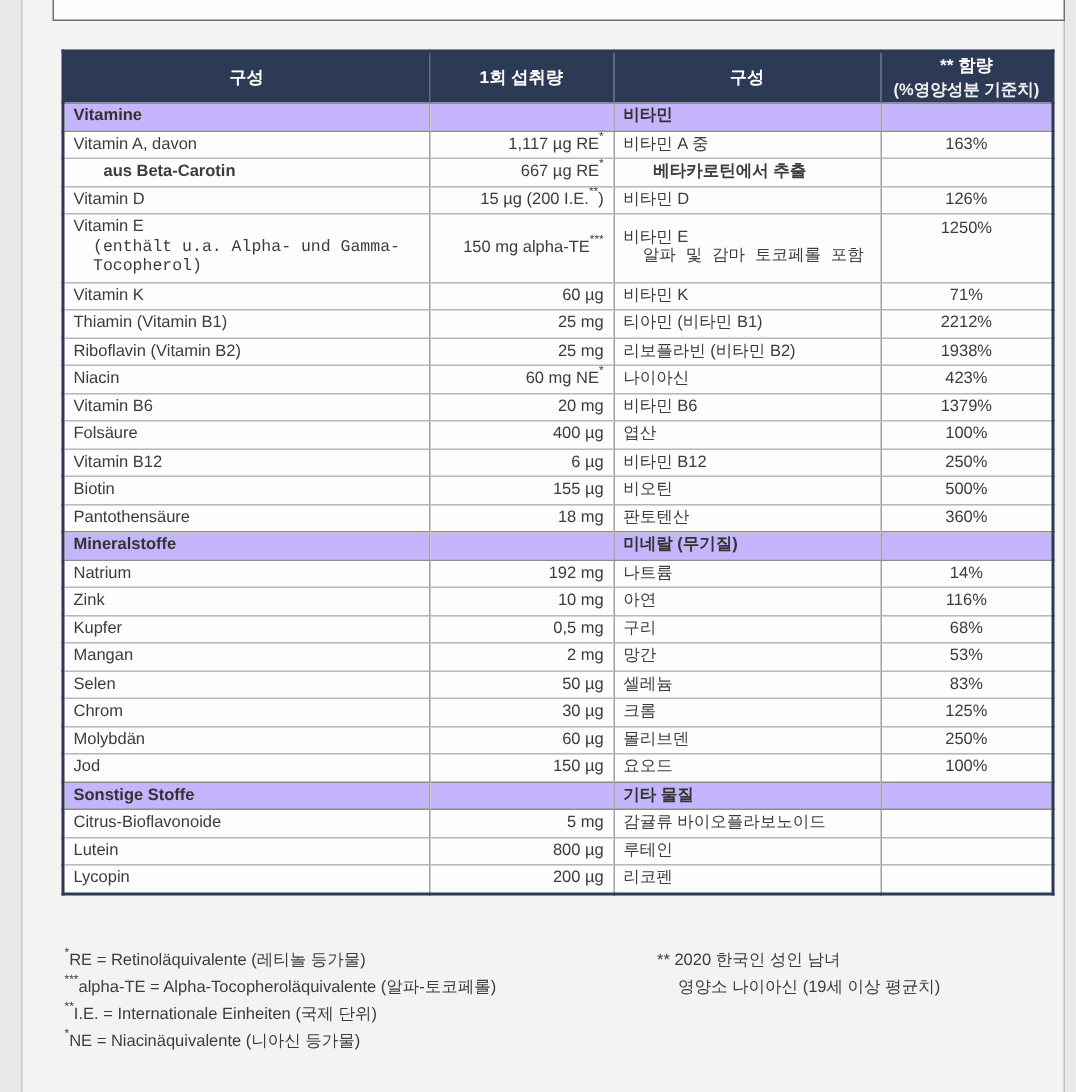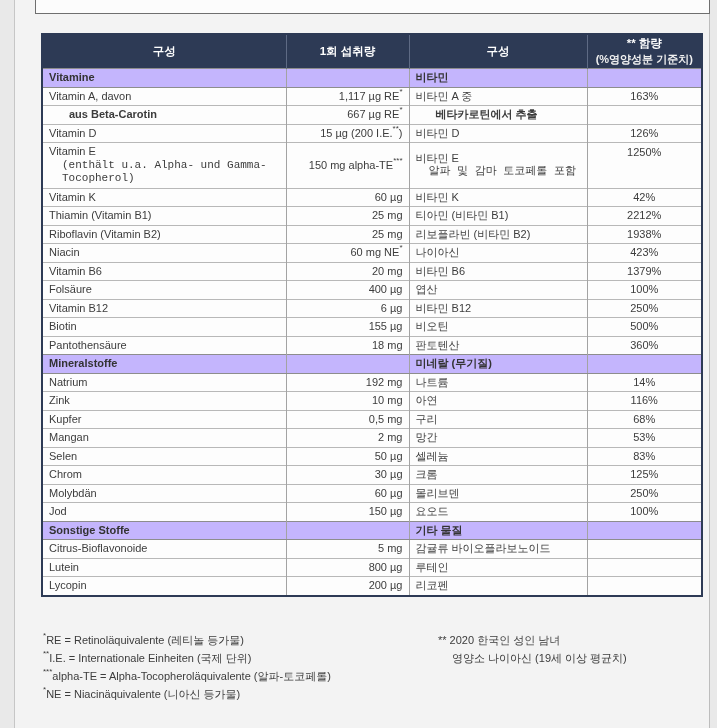--- a/index.html
+++ b/index.html
@@ -159,21 +159,21 @@
             <td class="pct">1250%</td>
           </tr>
           <tr class="item">
             <td>
               <div class="">Vitamin K</div>
             </td>
             <td class="amt">60 µg</td>
             <td>
               <div class="">비타민 K</div>
             </td>
-            <td class="pct">42%</td>
+            <td class="pct">71%</td>
           </tr>
           <tr class="item">
             <td>
               <div class="">Thiamin (Vitamin B1)</div>
             </td>
             <td class="amt">25 mg</td>
             <td>
               <div class="">티아민 (비타민 B1)</div>
             </td>
             <td class="pct">2212%</td>
@@ -377,22 +377,22 @@
               <div class="">리코펜</div>
             </td>
             <td class="pct"></td>
           </tr>
         </tbody>
     </table>
   </div>
 
   <div class="fn-left">
     <div><sup>*</sup><span>RE = Retinoläquivalente (레티놀 등가물)</span></div>
+    <div><sup>***</sup><span>alpha-TE = Alpha-Tocopheroläquivalente (알파-토코페롤)</span></div>
     <div><sup>**</sup><span>I.E. = Internationale Einheiten (국제 단위)</span></div>
-    <div><sup>***</sup><span>alpha-TE = Alpha-Tocopheroläquivalente (알파-토코페롤)</span></div>
     <div><sup>*</sup><span>NE = Niacinäquivalente (니아신 등가물)</span></div>
   </div>
 
   <div class="fn-right">
     <div>** 2020 한국인 성인 남녀</div>
     <div class="l2">영양소 나이아신 (19세 이상 평균치)</div>
   </div>
 
 </div>
 

